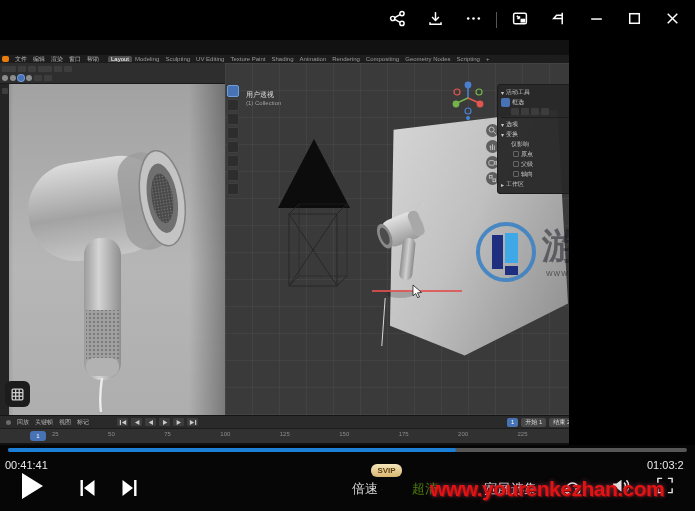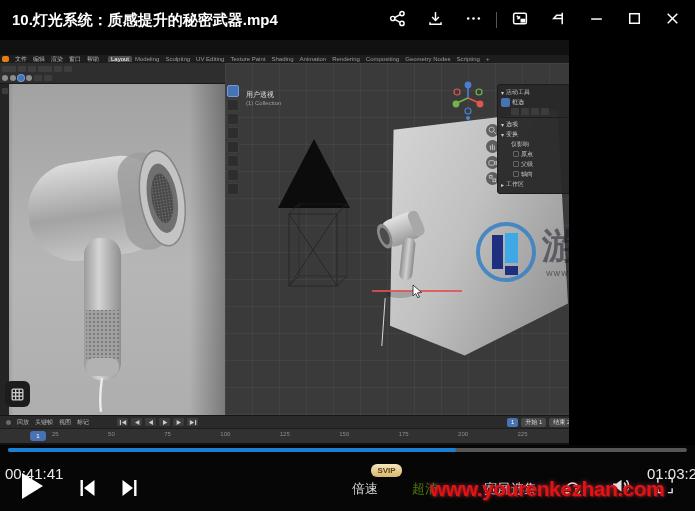--- a/index.html
+++ b/index.html
@@ -129,40 +129,39 @@
   .wm-bar-navy{position:absolute;left:12px;top:9px;width:11px;height:34px;background:#1d2f7e;}
   .wm-bar-cyan{position:absolute;left:25px;top:7px;width:13px;height:30px;background:#3fa9e8;}
   .wm-bar-dot{position:absolute;left:25px;top:40px;width:13px;height:9px;background:#1d2f7e;}
   .wm-brand{font-size:36px;font-weight:bold;color:rgba(22,22,34,.5);letter-spacing:6px;margin-left:6px;white-space:nowrap;}
   .wm-brand-url{position:absolute;left:70px;top:48px;font-size:7px;color:rgba(5,5,10,.55);letter-spacing:1px;white-space:nowrap;}
 
   
   #playerbar{position:absolute;left:0;top:445px;width:695px;height:66px;background:#060606;overflow:hidden;}
   .progress{position:absolute;left:8px;right:8px;top:3px;height:4px;background:#565656;border-radius:2px;}
   .progress-fill{height:100%;background:#1b7fd6;border-radius:2px;width:66%;}
-  .time{position:absolute;top:20px;font-size:15px;color:#e9e9e9;}
+  .time{position:absolute;top:14px;font-size:11px;color:#e9e9e9;}
   .time.left{left:5px;}
   .time.right{left:647px;}
   .play-btn{position:absolute;left:22px;top:28px;width:0;height:0;border-top:13px solid transparent;border-bottom:13px solid transparent;border-left:21px solid #fff;cursor:pointer;}
   .skip-btn{position:absolute;top:32px;cursor:pointer;}
   .skip-btn svg{fill:#fff;}
   .pc-label{position:absolute;top:35px;font-size:13px;color:#ddd;cursor:pointer;white-space:nowrap;}
   .svip-badge{position:absolute;left:371px;top:19px;width:31px;height:13px;border-radius:6px;background:linear-gradient(180deg,#f5e6bb,#d8b670);color:#5d3f10;font-size:8px;font-weight:bold;text-align:center;line-height:13px;}
   .pc-icon{position:absolute;cursor:pointer;}
   .pc-icon svg{stroke:#e5e5e5;fill:none;stroke-width:1.5;}
   .wm-red{position:absolute;left:430px;top:32px;font-size:21px;font-weight:bold;color:#e01414;letter-spacing:-.5px;white-space:nowrap;z-index:60;
     text-shadow:1px 1px 0 #7d0d0d,0 0 5px rgba(255,90,130,.55);pointer-events:none;}
 </style>
 </head>
 <body>
 
 <div id="app">
 
   <div id="titlebar">
-    <div class="tb-title">10.灯光系统：质感提升的秘密武器.mp4</div>
     <div class="tb-icons">
       <div class="tb-btn">
           <span><svg width="17" height="17" viewBox="0 0 16 16">
               <circle cx="3.5" cy="8" r="2"></circle>
               <circle cx="12.2" cy="3.4" r="2"></circle>
               <circle cx="12.2" cy="12.6" r="2"></circle>
               <line x1="5.4" y1="7.1" x2="10.4" y2="4.3"></line>
               <line x1="5.4" y1="8.9" x2="10.4" y2="11.7"></line>
             </svg></span>
         </div>

